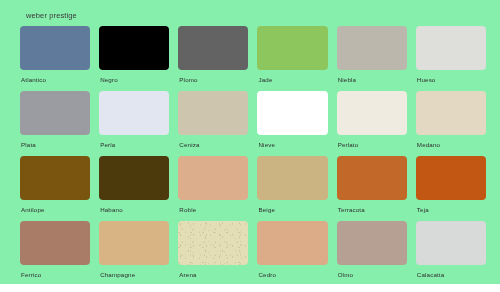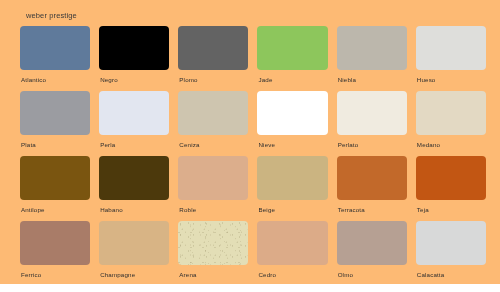--- a/index.html
+++ b/index.html
@@ -13,21 +13,21 @@
 
   body {
     font-family: "Liberation Sans", sans-serif;
     color: #2b2b2b;
     -webkit-font-smoothing: antialiased;
   }
 
   #palette-page {
     width: 500px;
     height: 284px;
-    background: #fdba74;
+    background: #86efac;
     position: relative;
     padding: 11px 14px 0 20px;
   }
 
   #palette-title {
     font-size: 7.5px;
     font-weight: 400;
     letter-spacing: 0.12px;
     color: #3a3a3a;
     margin: 0 0 5px 6px;

